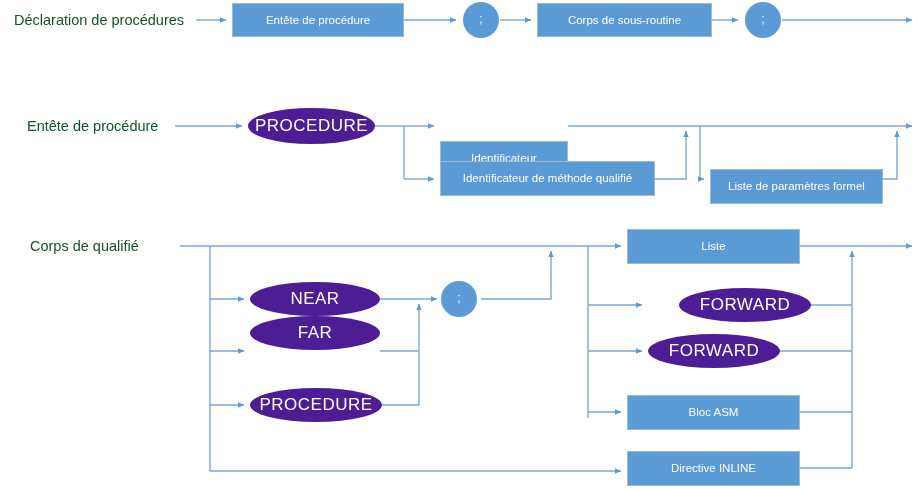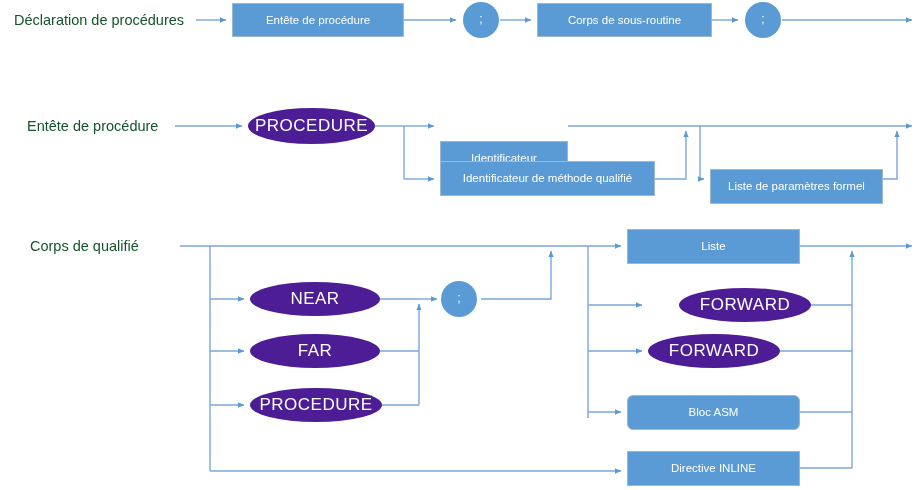--- a/index.html
+++ b/index.html
@@ -90,23 +90,23 @@
   <div class="node circle" style="left:463px;top:2px;width:36px;height:36px;">;</div>
   <div class="node rect" style="left:537px;top:3px;width:175px;height:34px;">Corps de sous-routine</div>
   <div class="node circle" style="left:745px;top:2px;width:36px;height:36px;">;</div>
 
   <div class="node ellipse" style="left:248px;top:108px;width:127px;height:36px;">PROCEDURE</div>
   <div class="node rect" style="left:440px;top:109px;width:128px;height:34px;margin-top:32px;">Identificateur</div>
   <div class="node rect" style="left:440px;top:161px;width:215px;height:35px;text-align:right;">Identificateur de méthode qualifié</div>
   <div class="node rect" style="left:710px;top:169px;width:173px;height:35px;">Liste de paramètres formel</div>
 
   <div class="node ellipse" style="left:250px;top:282px;width:130px;height:34px;">NEAR</div>
-  <div class="node ellipse" style="left:250px;top:334px;width:130px;height:34px;text-align:center;">FAR</div>
+  <div class="node ellipse" style="left:250px;top:316px;width:130px;height:34px;text-align:center;">FAR</div>
   <div class="node ellipse" style="left:250px;top:388px;width:132px;height:34px;">PROCEDURE</div>
   <div class="node circle" style="left:441px;top:281px;width:36px;height:36px;">;</div>
 
   <div class="node rect" style="left:627px;top:229px;width:173px;height:35px;">Liste</div>
   <div class="node ellipse" style="left:679px;top:288px;width:132px;height:34px;">FORWARD</div>
   <div class="node ellipse" style="left:648px;top:334px;width:132px;height:34px;">FORWARD</div>
-  <div class="node rect" style="left:627px;top:395px;width:173px;height:35px;border-radius:6px;">Bloc ASM</div>
+  <div class="node rect" style="left:627px;top:395px;width:173px;height:35px;">Bloc ASM</div>
   <div class="node rect" style="left:627px;top:451px;width:173px;height:35px;">Directive INLINE</div>
 
 </div>
 
 </body></html>

